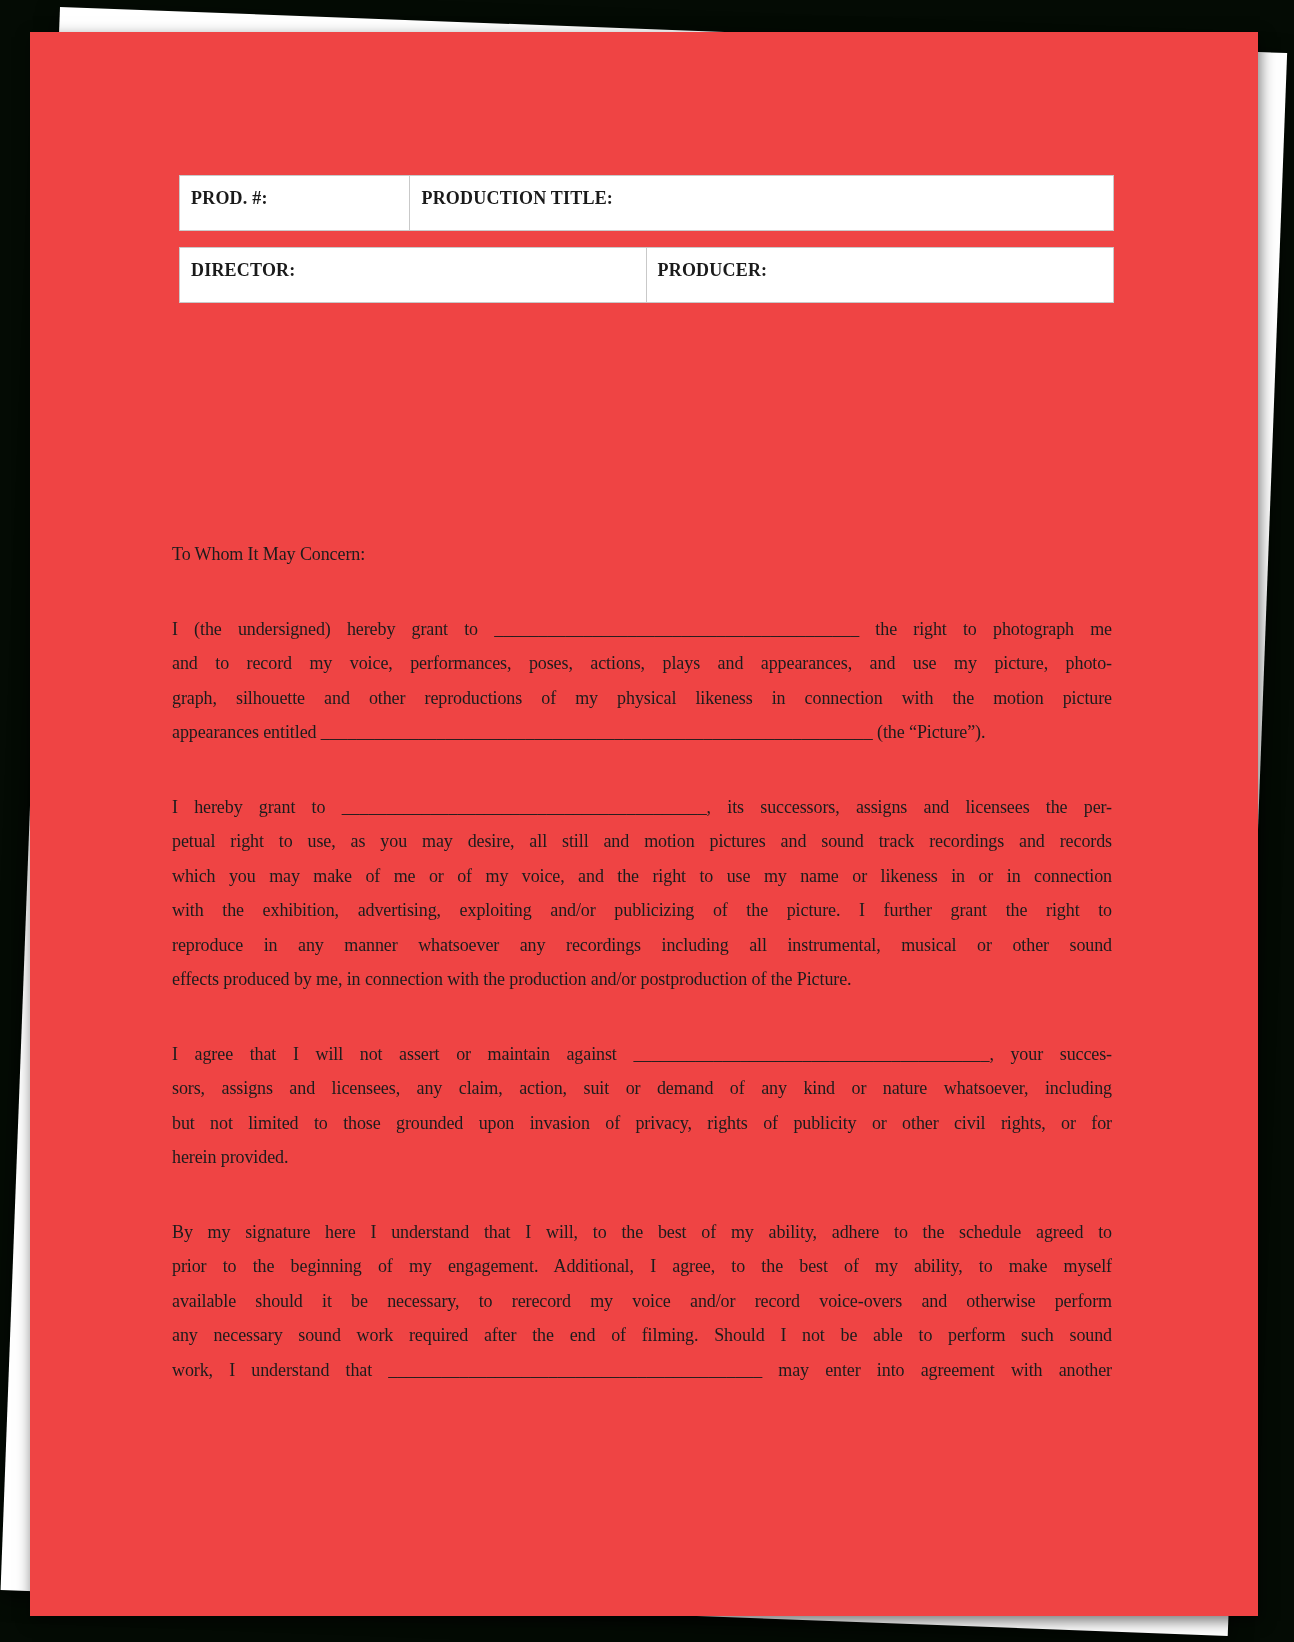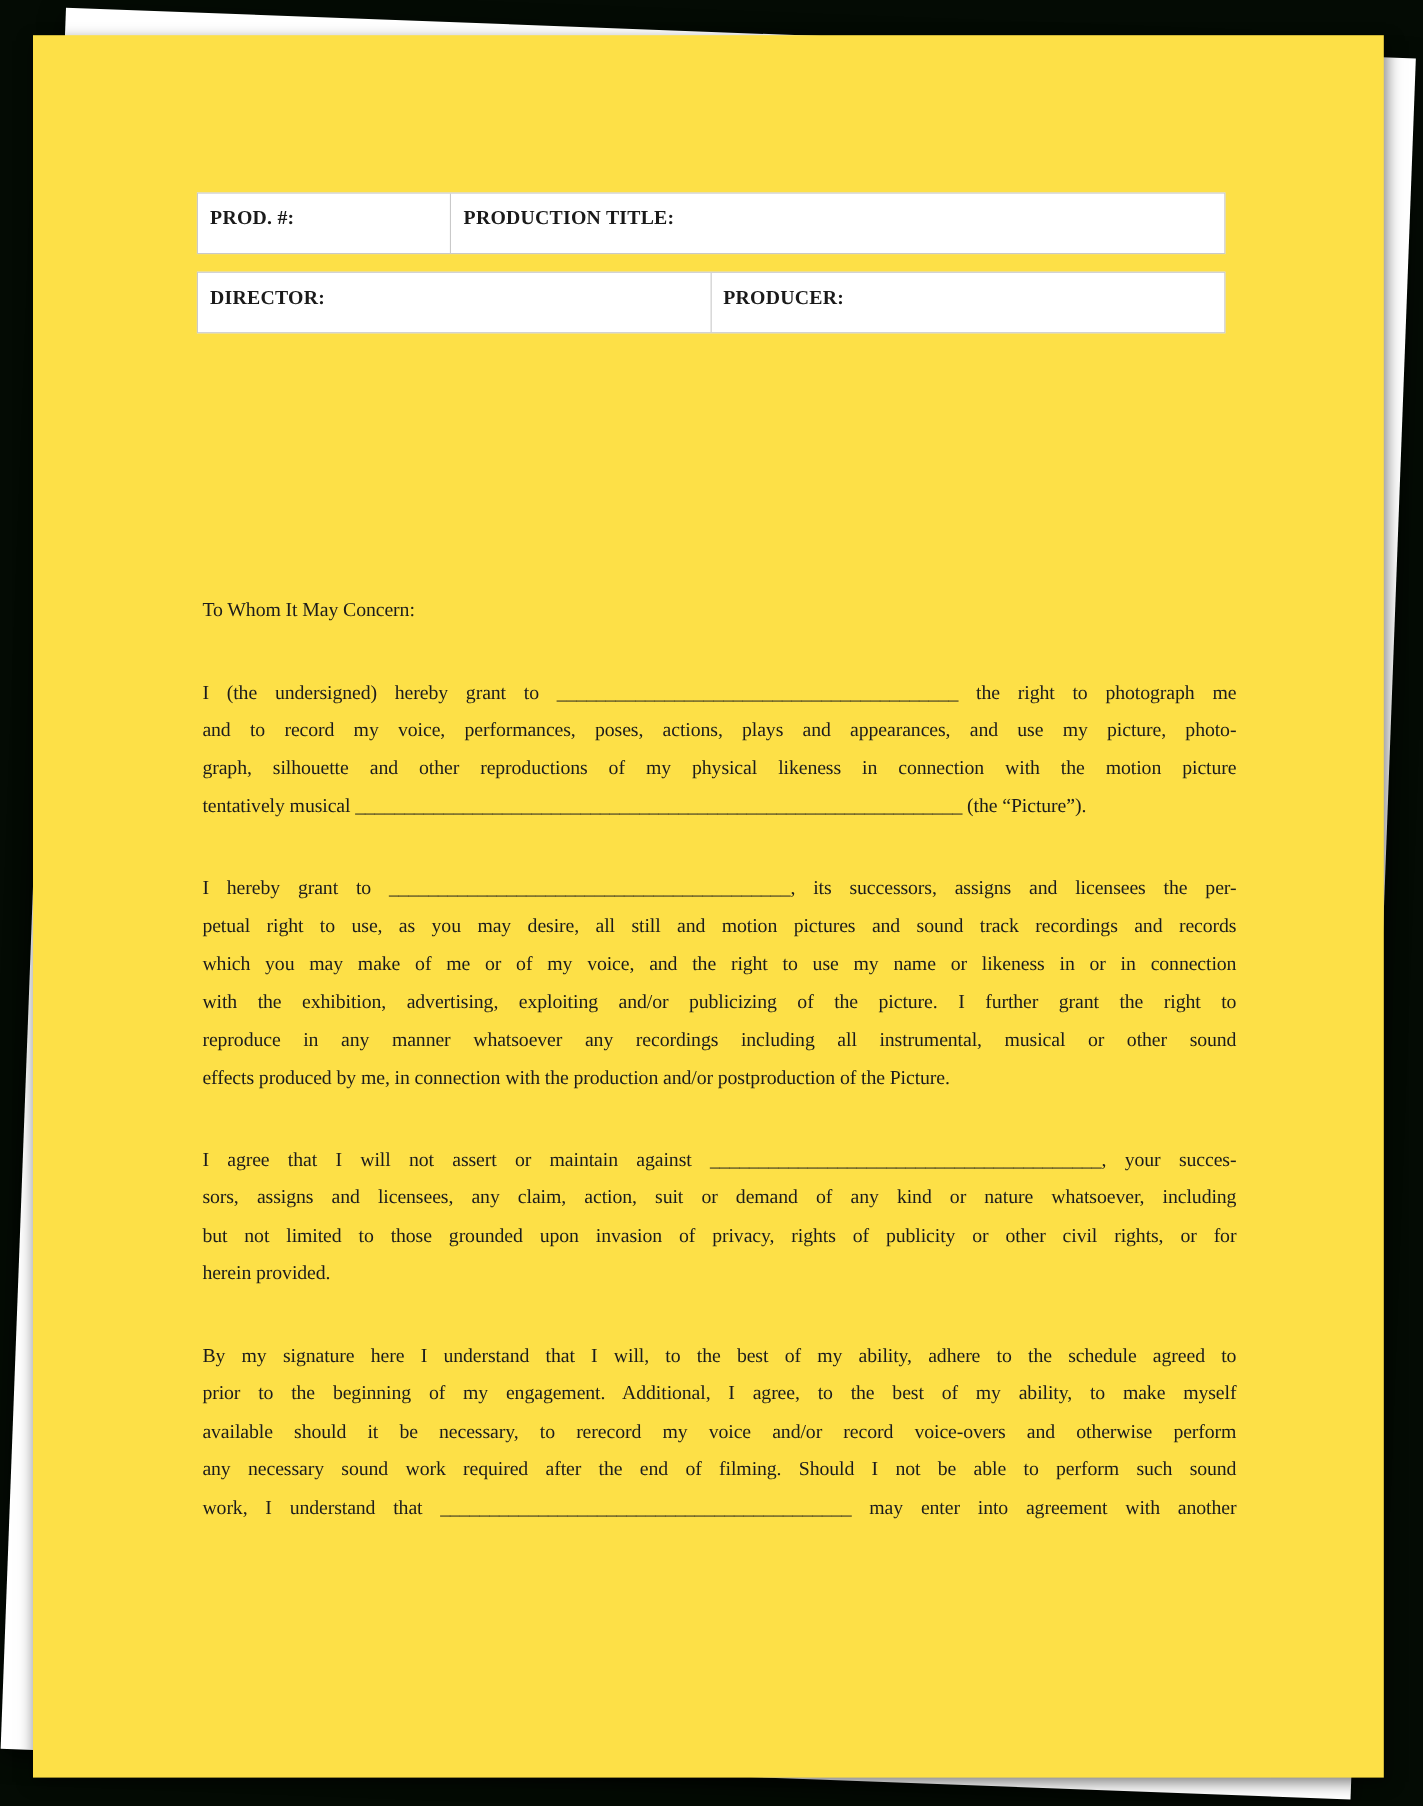--- a/index.html
+++ b/index.html
@@ -84,36 +84,35 @@
 
   
   .doc-body {
     position: absolute;
     left: 142px;
     top: 505px;
     width: 940px;
     font-size: 18px;
     color: #1c1c1c;
     letter-spacing: -0.1px;
-    margin-left: 12px;
   }
   .salutation { line-height: 34.5px; margin: 0 0 40px 0; }
   .para { margin: 0 0 40px 0; }
   .line { line-height: 34.5px; }
   .line.j {
     text-align: justify;
     text-align-last: justify;
   }
 </style>
 </head>
 <body style="background: rgb(4, 11, 4);">
 
 <div class="paper paper-back" style="background: rgb(255, 255, 255);"></div>
 
-<div class="paper paper-front" style="background: #fde047;">
+<div class="paper paper-front" style="background: #ef4444;">
 
   <div class="header-tables">
     <div class="hrow row1">
       <div class="hcell c1 divided">
         <span>PROD. #:</span>
       </div>
       <div class="hcell c2">
         <span>PRODUCTION TITLE:</span>
       </div>
     </div>
@@ -128,21 +127,21 @@
   </div>
 
 
   <div class="doc-body">
     <div class="salutation">To Whom It May Concern:</div>
     <div>
         <div class="para">
           <div class="line j">I (the undersigned) hereby grant to _________________________________________ the right to photograph me</div>
           <div class="line j">and to record my voice, performances, poses, actions, plays and appearances, and use my picture, photo-</div>
           <div class="line j">graph, silhouette and other reproductions of my physical likeness in connection with the motion picture</div>
-          <div class="line">tentatively musical ______________________________________________________________ (the “Picture”).</div>
+          <div class="line">appearances entitled ______________________________________________________________ (the “Picture”).</div>
         </div>
         <div class="para">
           <div class="line j">I hereby grant to _________________________________________, its successors, assigns and licensees the per-</div>
           <div class="line j">petual right to use, as you may desire, all still and motion pictures and sound track recordings and records</div>
           <div class="line j">which you may make of me or of my voice, and the right to use my name or likeness in or in connection</div>
           <div class="line j">with the exhibition, advertising, exploiting and/or publicizing of the picture. I further grant the right to</div>
           <div class="line j">reproduce in any manner whatsoever any recordings including all instrumental, musical or other sound</div>
           <div class="line">effects produced by me, in connection with the production and/or postproduction of the Picture.</div>
         </div>
         <div class="para">

